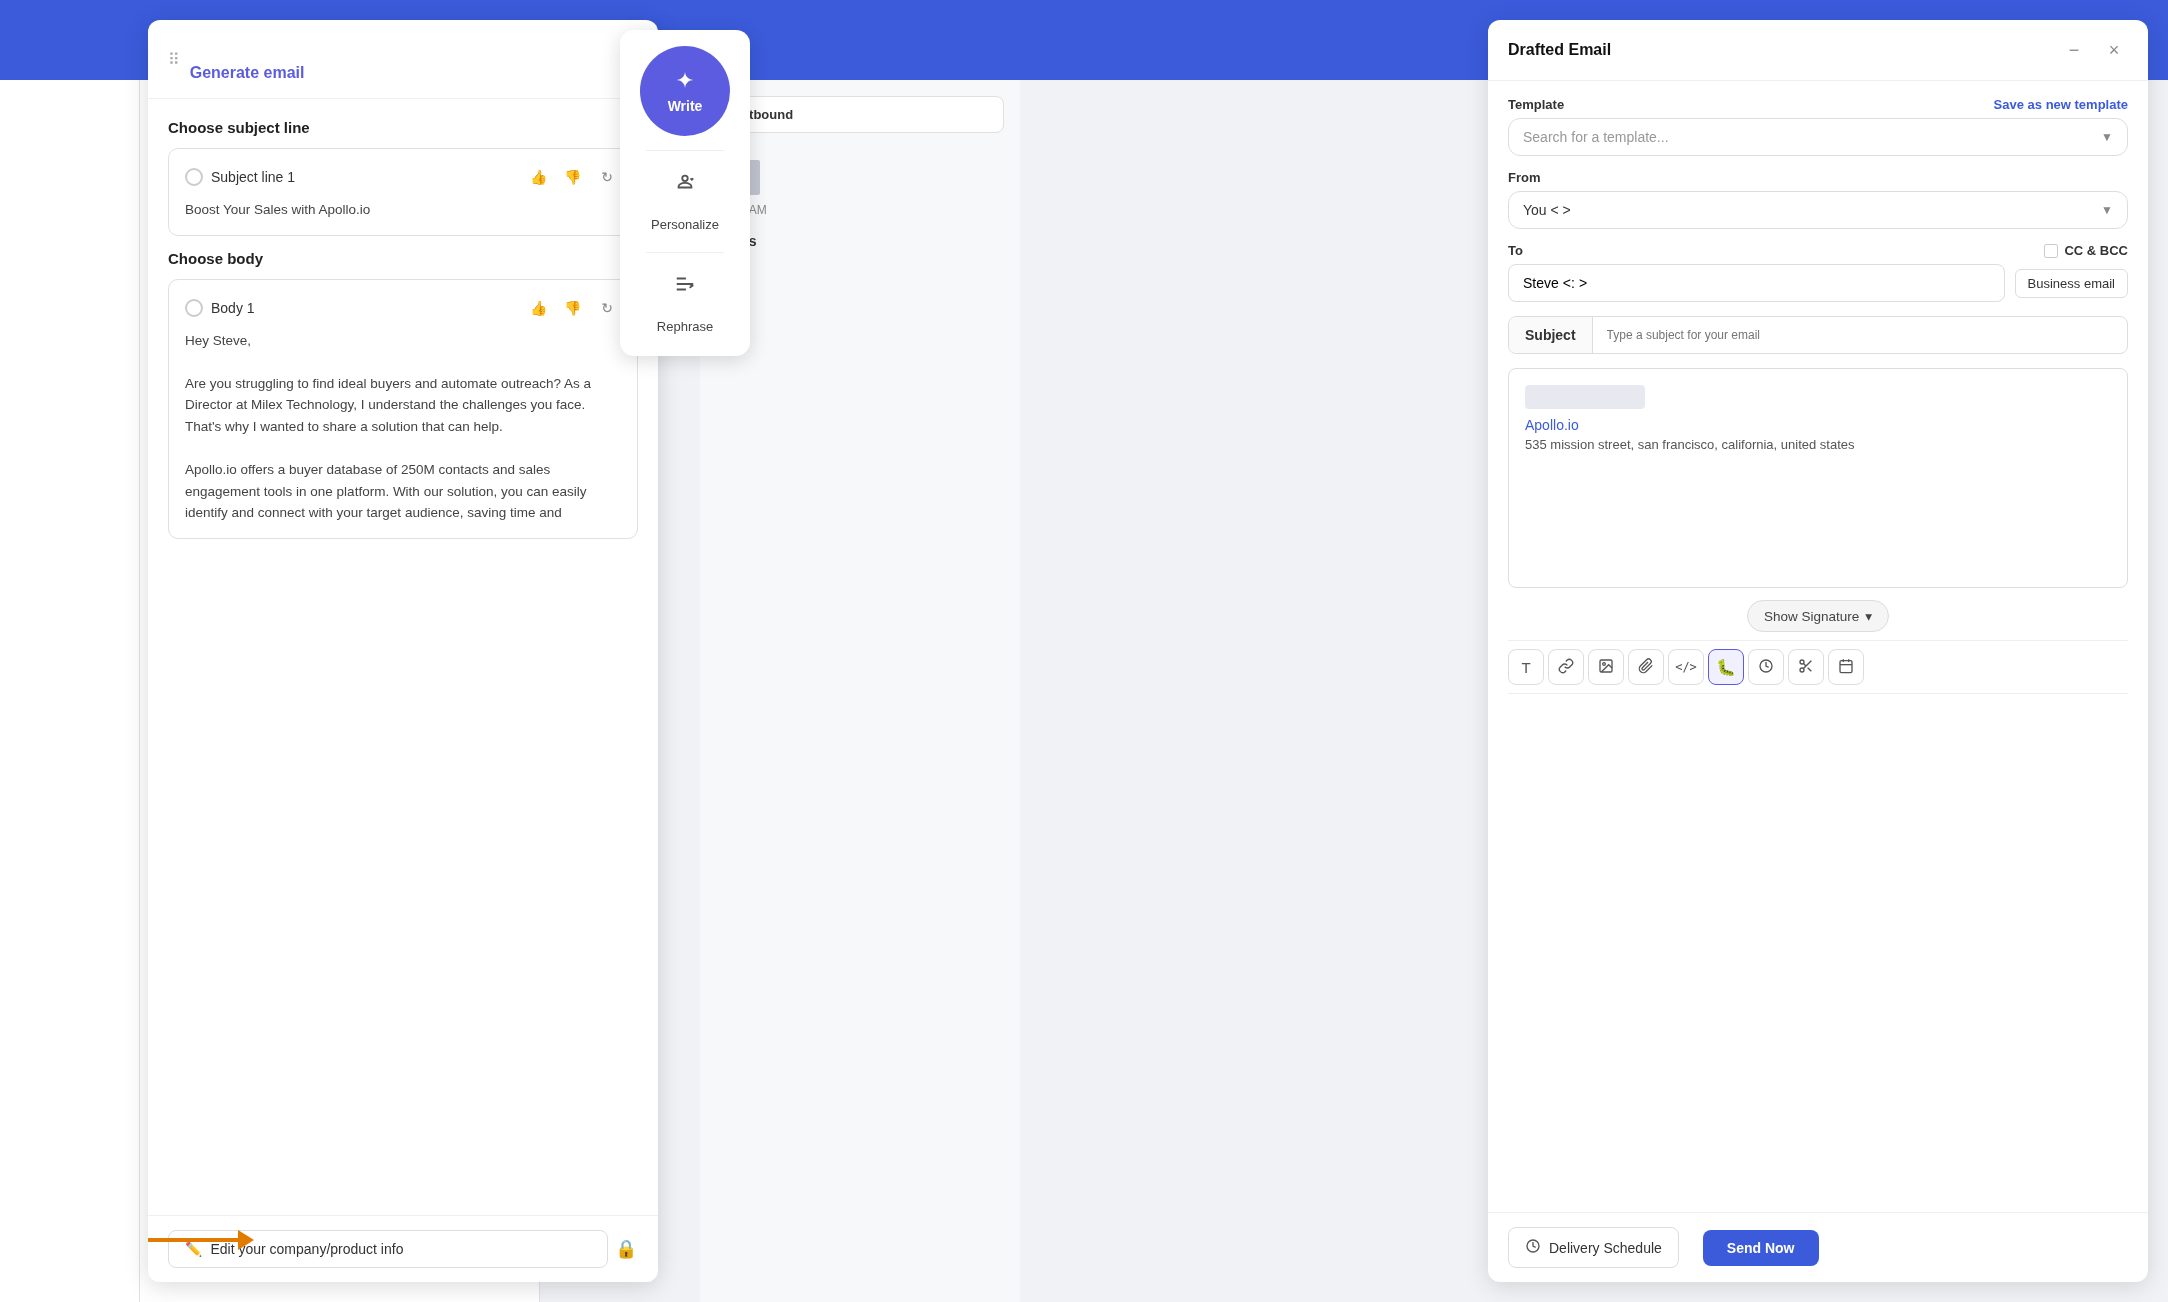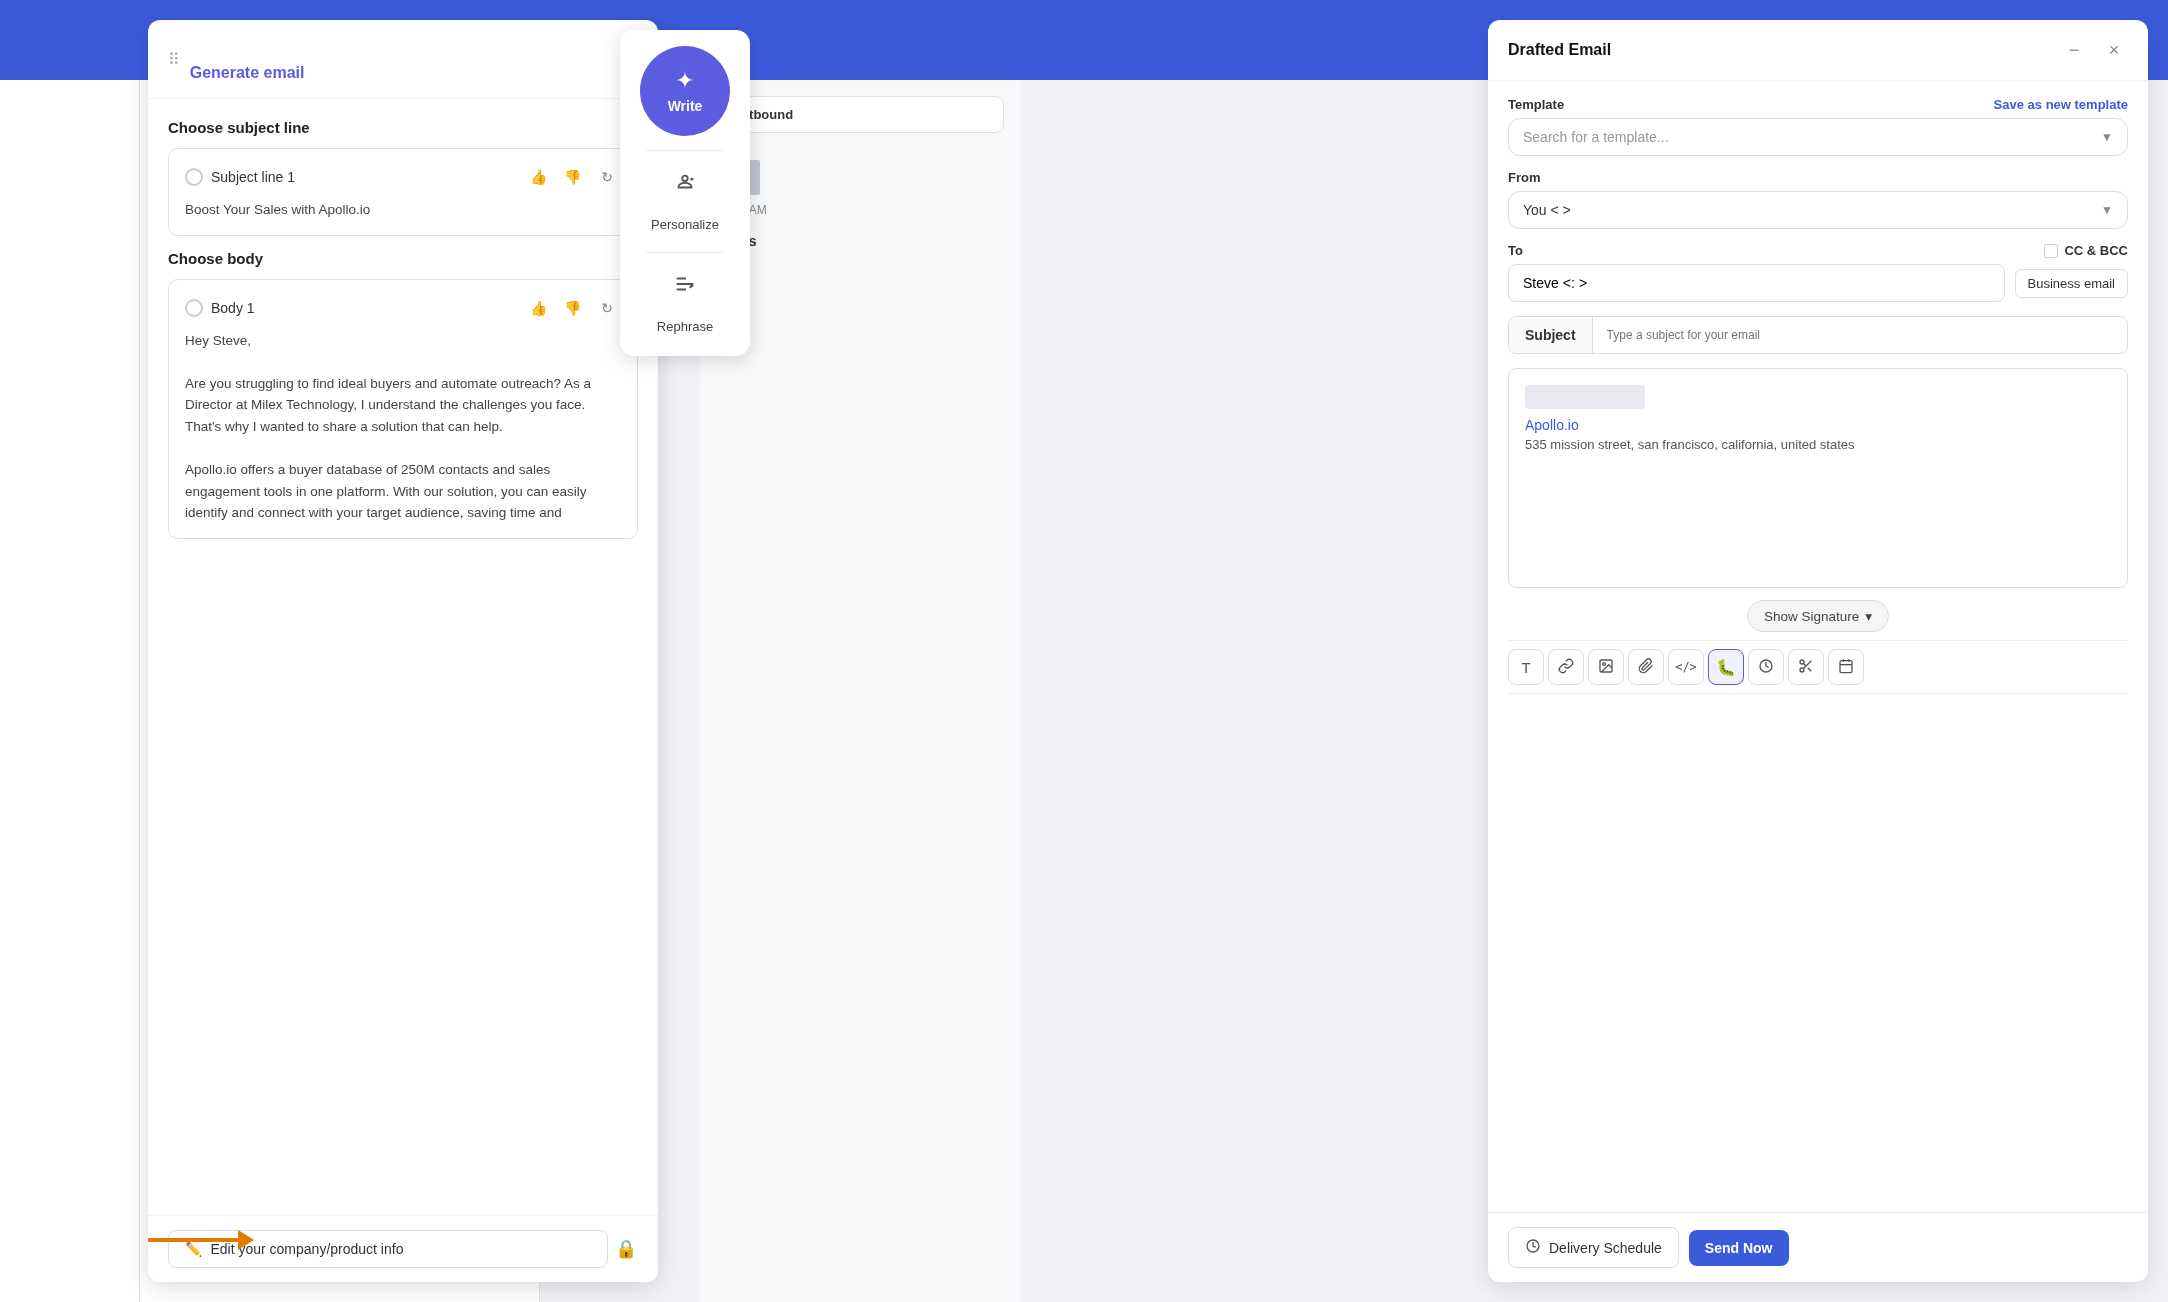--- a/index.html
+++ b/index.html
@@ -558,21 +558,21 @@
     }
 
     .toolbar-btn.active {
       border-color: #5c5ce0;
       background: #f0f0ff;
     }
 
     .drafted-footer {
       display: flex;
       align-items: center;
-      gap: 10px;
+      gap: 24px;
       padding: 14px 20px;
       border-top: 1px solid #eee;
     }
 
     .delivery-schedule-btn {
       display: flex;
       align-items: center;
       gap: 8px;
       background: #fff;
       border: 1.5px solid #ddd;
@@ -582,21 +582,21 @@
       color: #333;
       cursor: pointer;
       font-weight: 500;
     }
 
     .send-now-btn {
       background: #3b5bdb;
       color: #fff;
       border: none;
       border-radius: 8px;
-      padding: 10px 16px;
+      padding: 10px 24px;
       font-size: 14px;
       font-weight: 600;
       cursor: pointer;
     }
 
     
     .orange-arrow {
       position: absolute;
       bottom: 52px;
       left: 148px;

